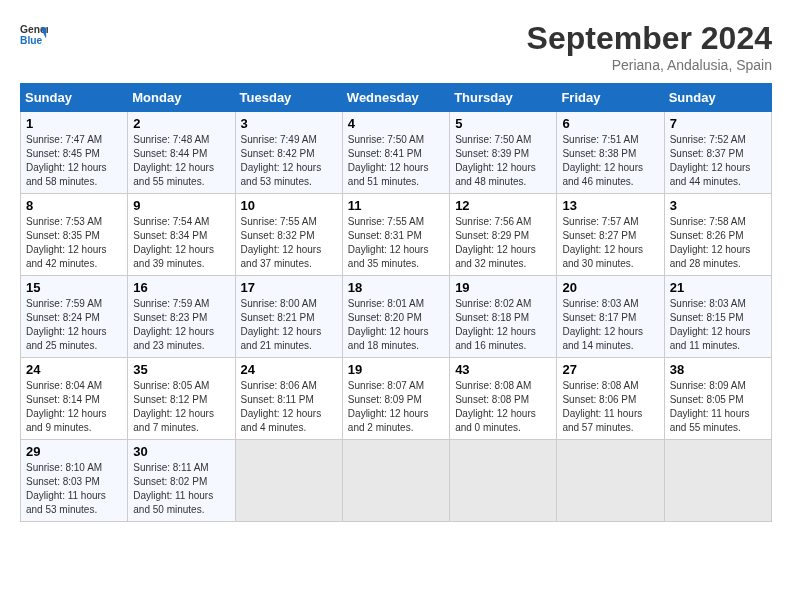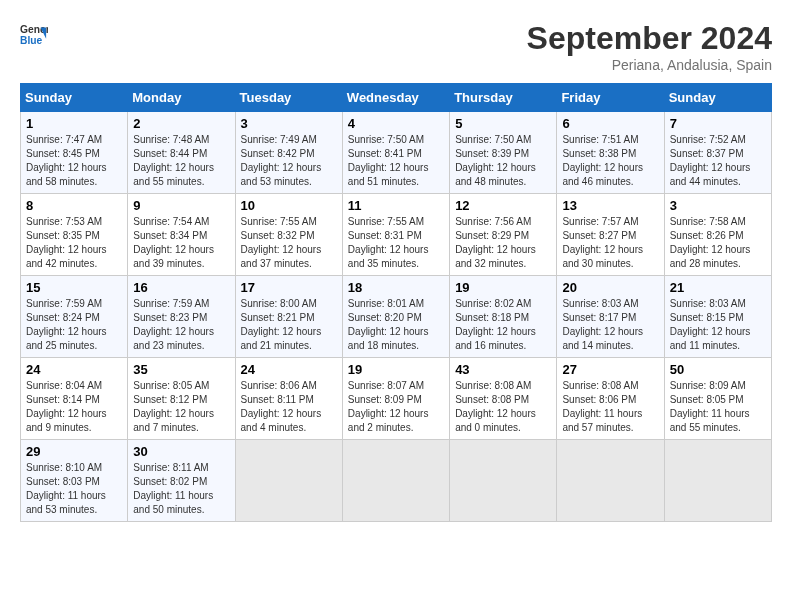--- a/index.html
+++ b/index.html
@@ -219,21 +219,21 @@
         </td>
         <td>
           <span class="day-number">43</span>
           <div class="day-info">Sunrise: 8:08 AM<br>Sunset: 8:08 PM<br>Daylight: 12 hours and 0 minutes.</div>
         </td>
         <td>
           <span class="day-number">27</span>
           <div class="day-info">Sunrise: 8:08 AM<br>Sunset: 8:06 PM<br>Daylight: 11 hours and 57 minutes.</div>
         </td>
         <td>
-          <span class="day-number">50</span>
+          <span class="day-number">38</span>
           <div class="day-info">Sunrise: 8:09 AM<br>Sunset: 8:05 PM<br>Daylight: 11 hours and 55 minutes.</div>
         </td>
       </tr>
       <tr>
         <td>
           <span class="day-number">29</span>
           <div class="day-info">Sunrise: 8:10 AM<br>Sunset: 8:03 PM<br>Daylight: 11 hours and 53 minutes.</div>
         </td>
         <td>
           <span class="day-number">30</span>

